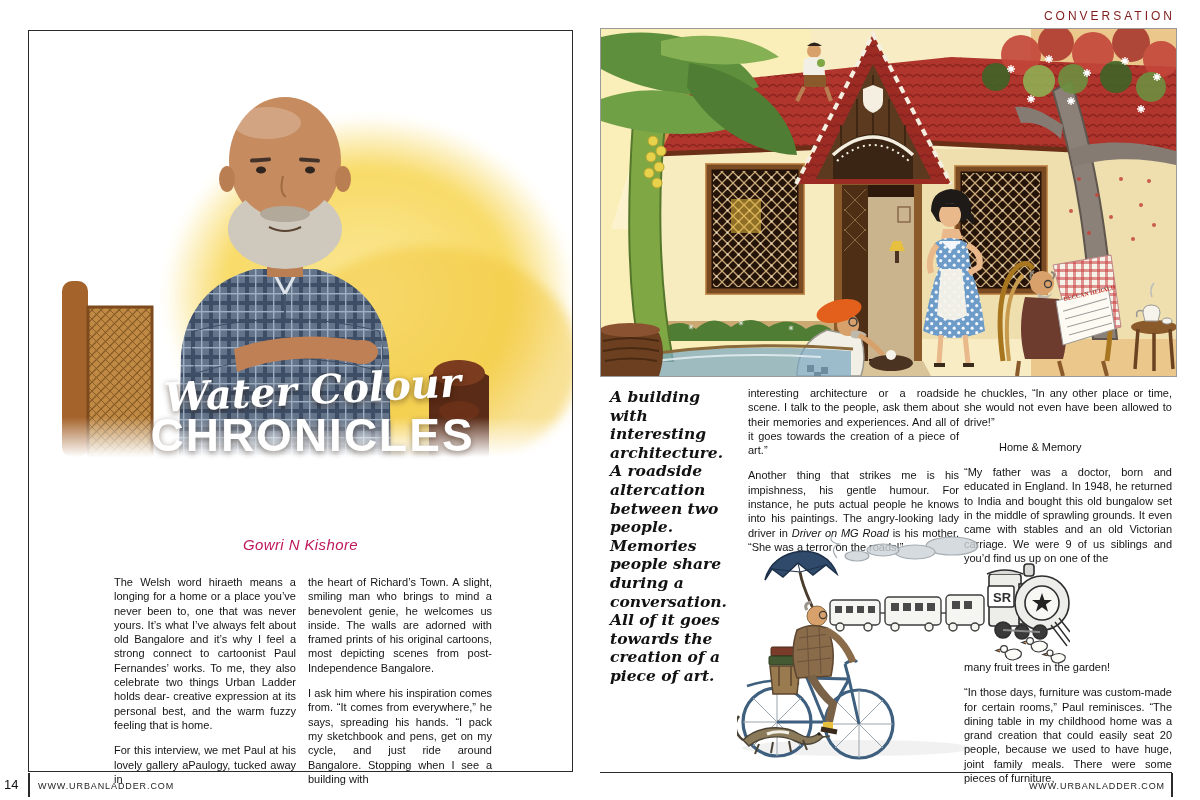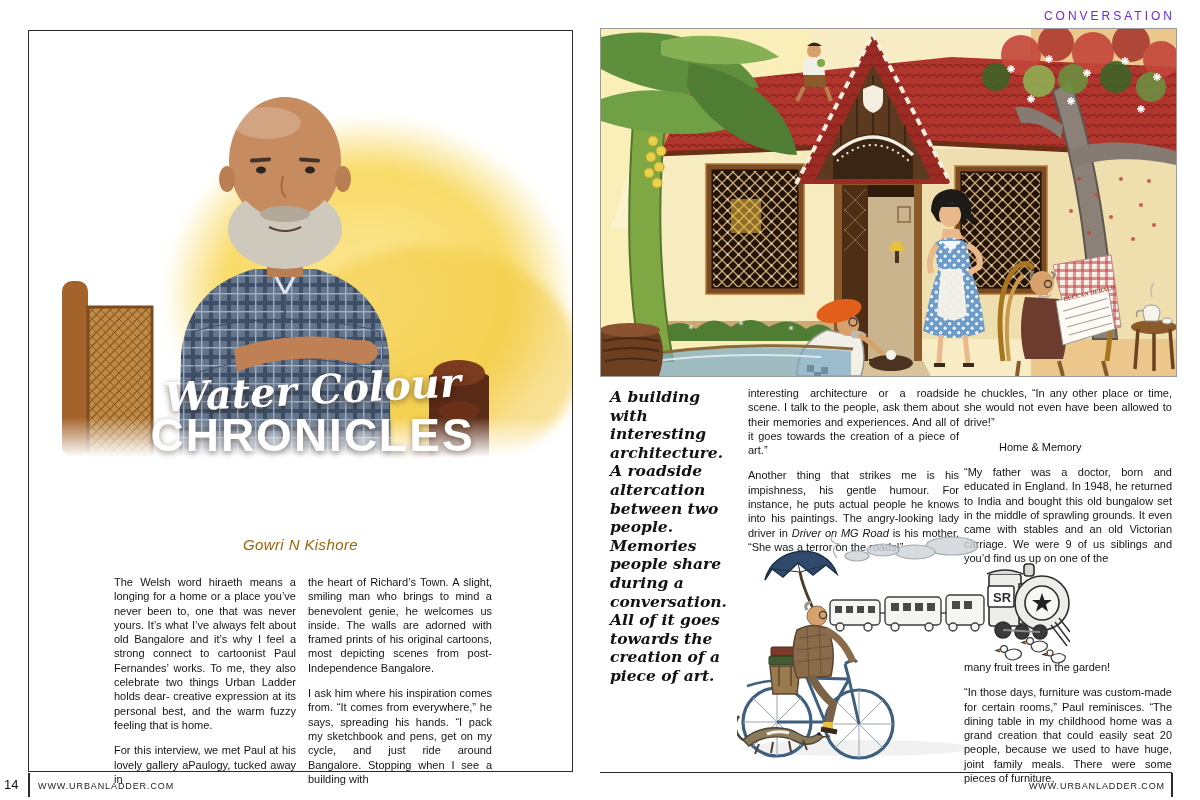--- a/index.html
+++ b/index.html
@@ -2,21 +2,21 @@
 <html><head>
 <meta charset="utf-8">
 <style>
   html,body{margin:0;padding:0;background:#ffffff;}
   #spread{position:relative;width:1200px;height:800px;background:#ffffff;overflow:hidden;
           font-family:"Liberation Sans",sans-serif;color:#161616;}
   .abs{position:absolute;}
 
   
   .section-label{top:9px;left:975px;width:200px;text-align:right;font-size:12px;
-                 letter-spacing:3px;color:#6d28d9;}
+                 letter-spacing:3px;color:#7f1d1d;}
 
   
   .page-frame{left:28px;top:30px;width:545px;height:742px;border:1px solid #2b2b2b;box-sizing:border-box;}
 
   
   .portrait{left:29px;top:31px;width:543px;height:426px;overflow:hidden;}
 
   
   .title-block{left:140px;top:370px;width:345px;text-align:center;color:#ffffff;z-index:5;}
   .title-script{font-family:"DejaVu Serif",serif;font-style:italic;font-weight:bold;font-size:40px;
@@ -24,21 +24,21 @@
   .title-main{font-size:46px;font-weight:bold;letter-spacing:2px;margin-top:2px;line-height:1;
               text-shadow:0 2px 6px rgba(40,20,0,.45);}
 
   
   .subtitle{left:40px;top:457px;width:506px;height:62px;background:#F3C85F;z-index:6;
             display:flex;flex-direction:column;justify-content:center;align-items:center;
             font-size:14px;color:#2a2115;line-height:1.65;}
   .subtitle b{font-weight:bold;}
 
   .byline{left:28px;top:536px;width:545px;text-align:center;font-style:italic;
-          font-size:15px;color:#a16207;letter-spacing:.4px;}
+          font-size:15px;color:#be185d;letter-spacing:.4px;}
 
   
   .bodycol{font-size:11px;line-height:1.3;text-align:justify;color:#141414;}
   .bodycol p{margin:0 0 11px 0;}
   .col-l1{left:114px;top:575px;width:182px;}
   .col-l2{left:308px;top:575px;width:184px;}
   .col-r1{left:748px;top:386px;width:211px;}
   .col-r2{left:964px;top:386px;width:208px;}
   .col-r2b{left:964px;top:660px;width:208px;}
   .col-heading{font-weight:normal;margin:0 0 2px 0;padding-left:35px;}

